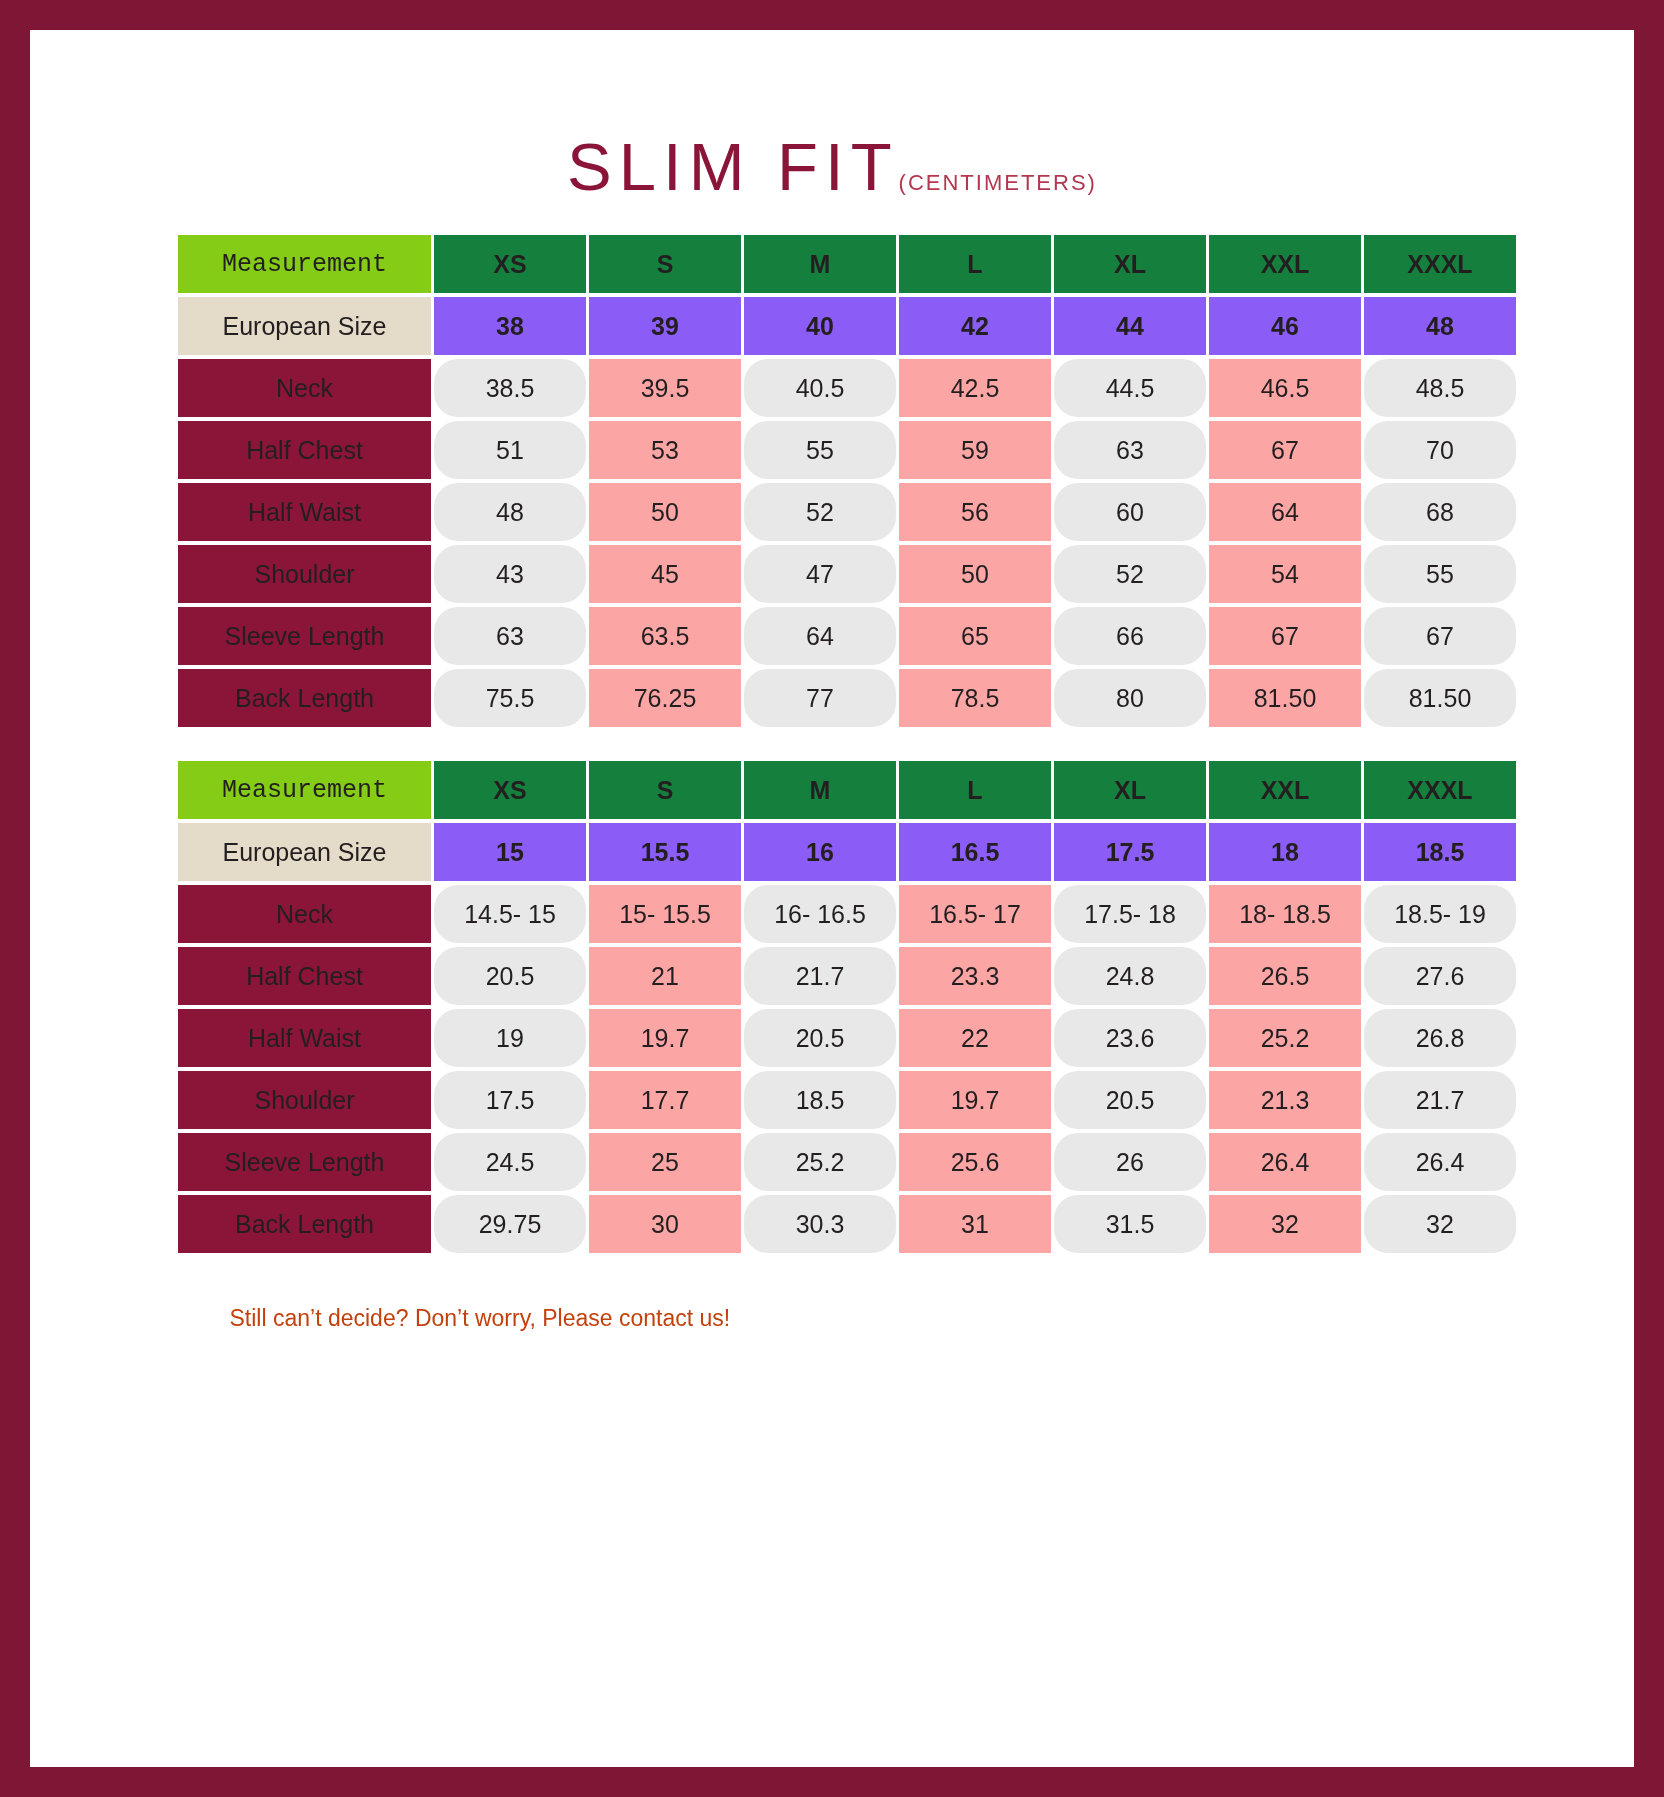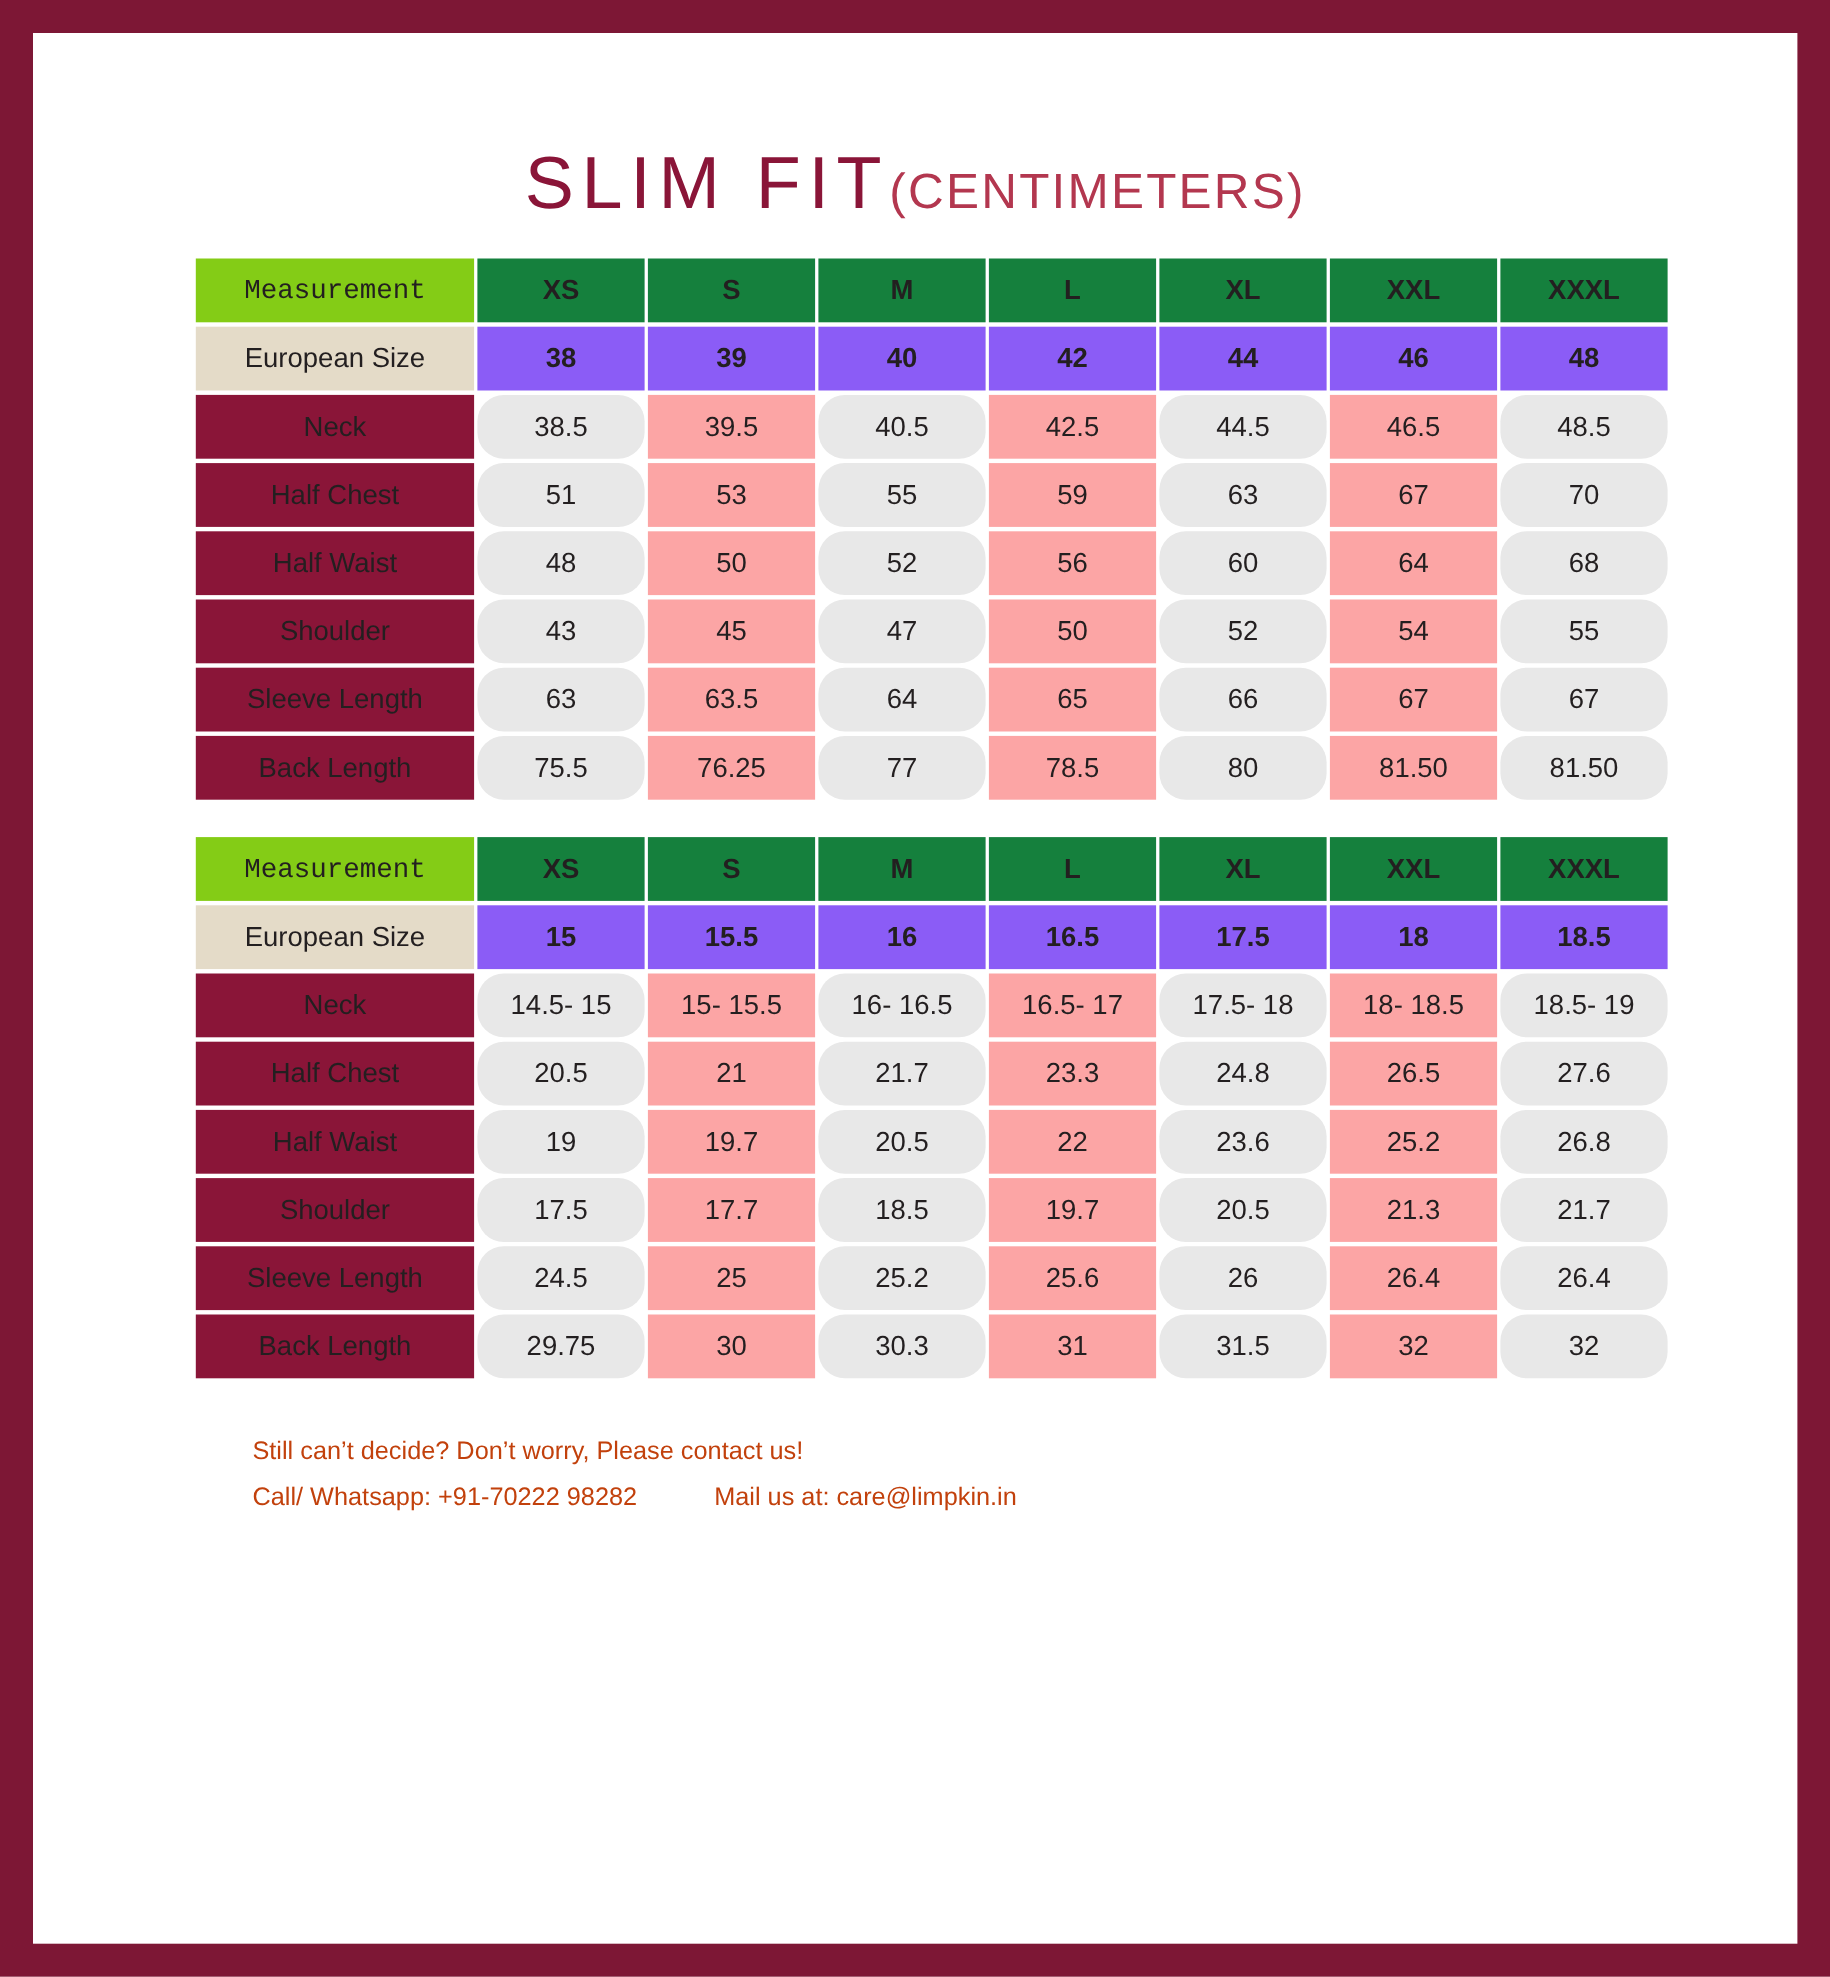--- a/index.html
+++ b/index.html
@@ -36,21 +36,21 @@
   }
   .title-main {
     font-family: "Liberation Sans", sans-serif;
     font-size: 67px;
     letter-spacing: 7px;
     color: #8a1538;
     font-weight: 400;
   }
   .title-unit {
     font-family: "Liberation Sans", sans-serif;
-    font-size: 45px;
+    font-size: 22px;
     letter-spacing: 2px;
     color: #b3374f;
     font-weight: 400;
   }
   .title-cm { margin-top: 58px; }
   .title-in { margin-top: 52px; }
 
   
   table.size-table {
     border-collapse: separate;
@@ -319,19 +319,16 @@
           <td class="cell-dark">31</td>
           <td class="cell-light">31.5</td>
           <td class="cell-dark">32</td>
           <td class="cell-light">32</td>
         </tr>
       </tbody>
     </table>
 
     <div class="footer">
       <span class="line1">Still can’t decide? Don’t worry, Please contact us!</span>
-      <span class="line2">
-        <span>Call/ Whatsapp: +91-70222 98282</span><span class="mail">Mail us at: care@limpkin.in</span>
-      </span>
     </div>
 
   </div>
 </div>
 
 </body></html>

